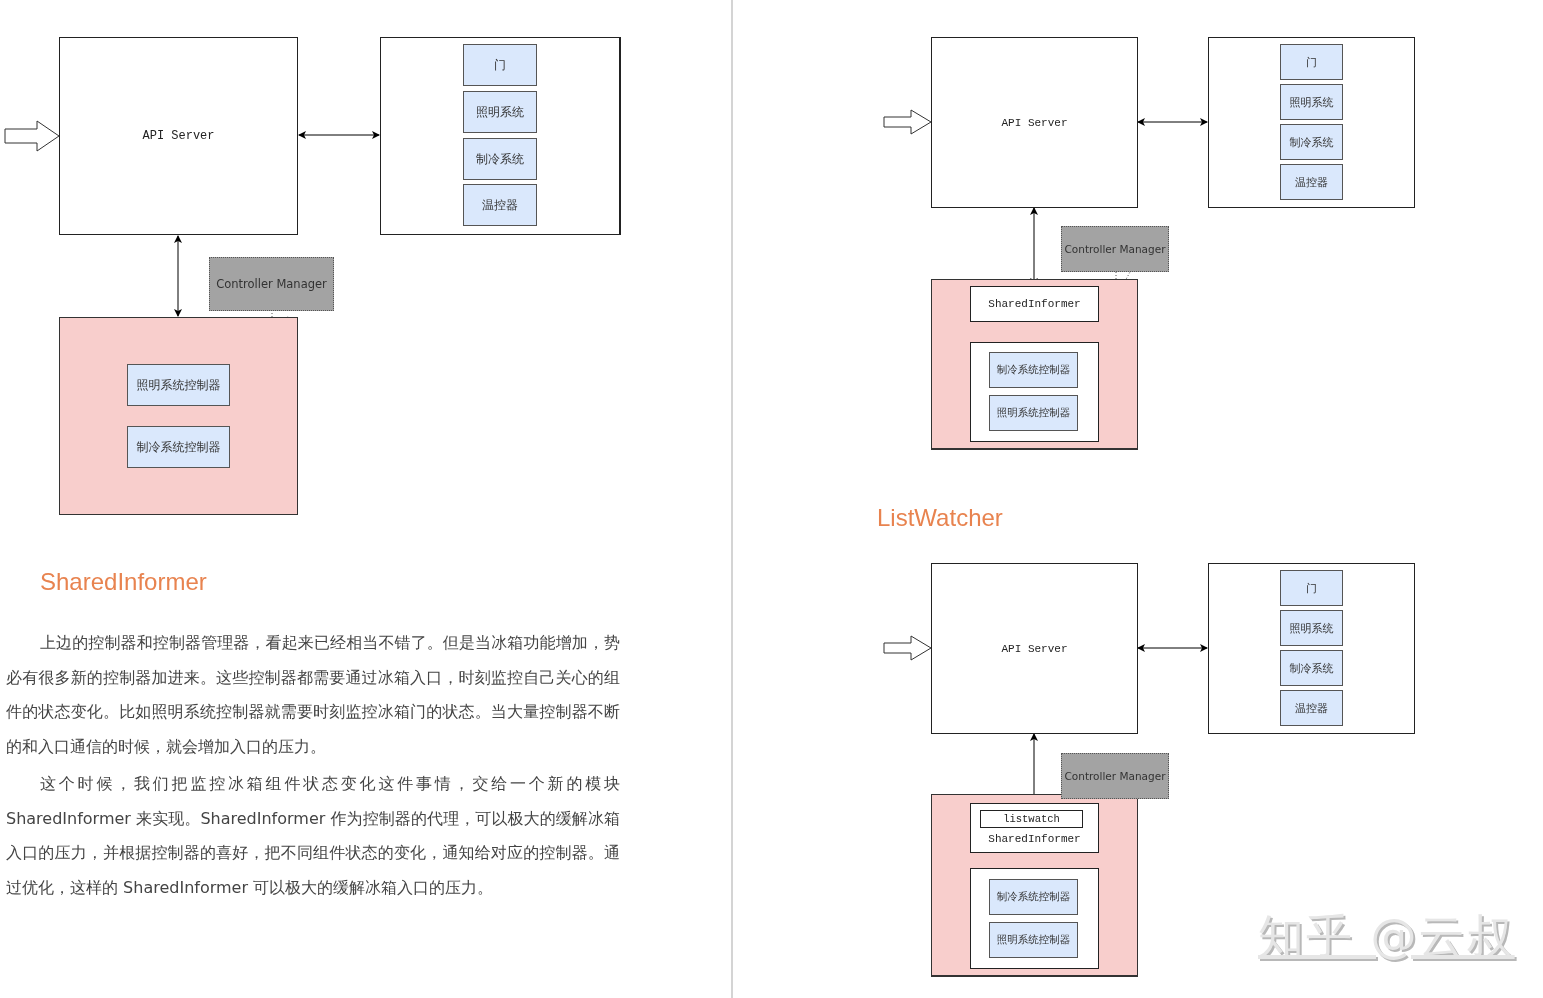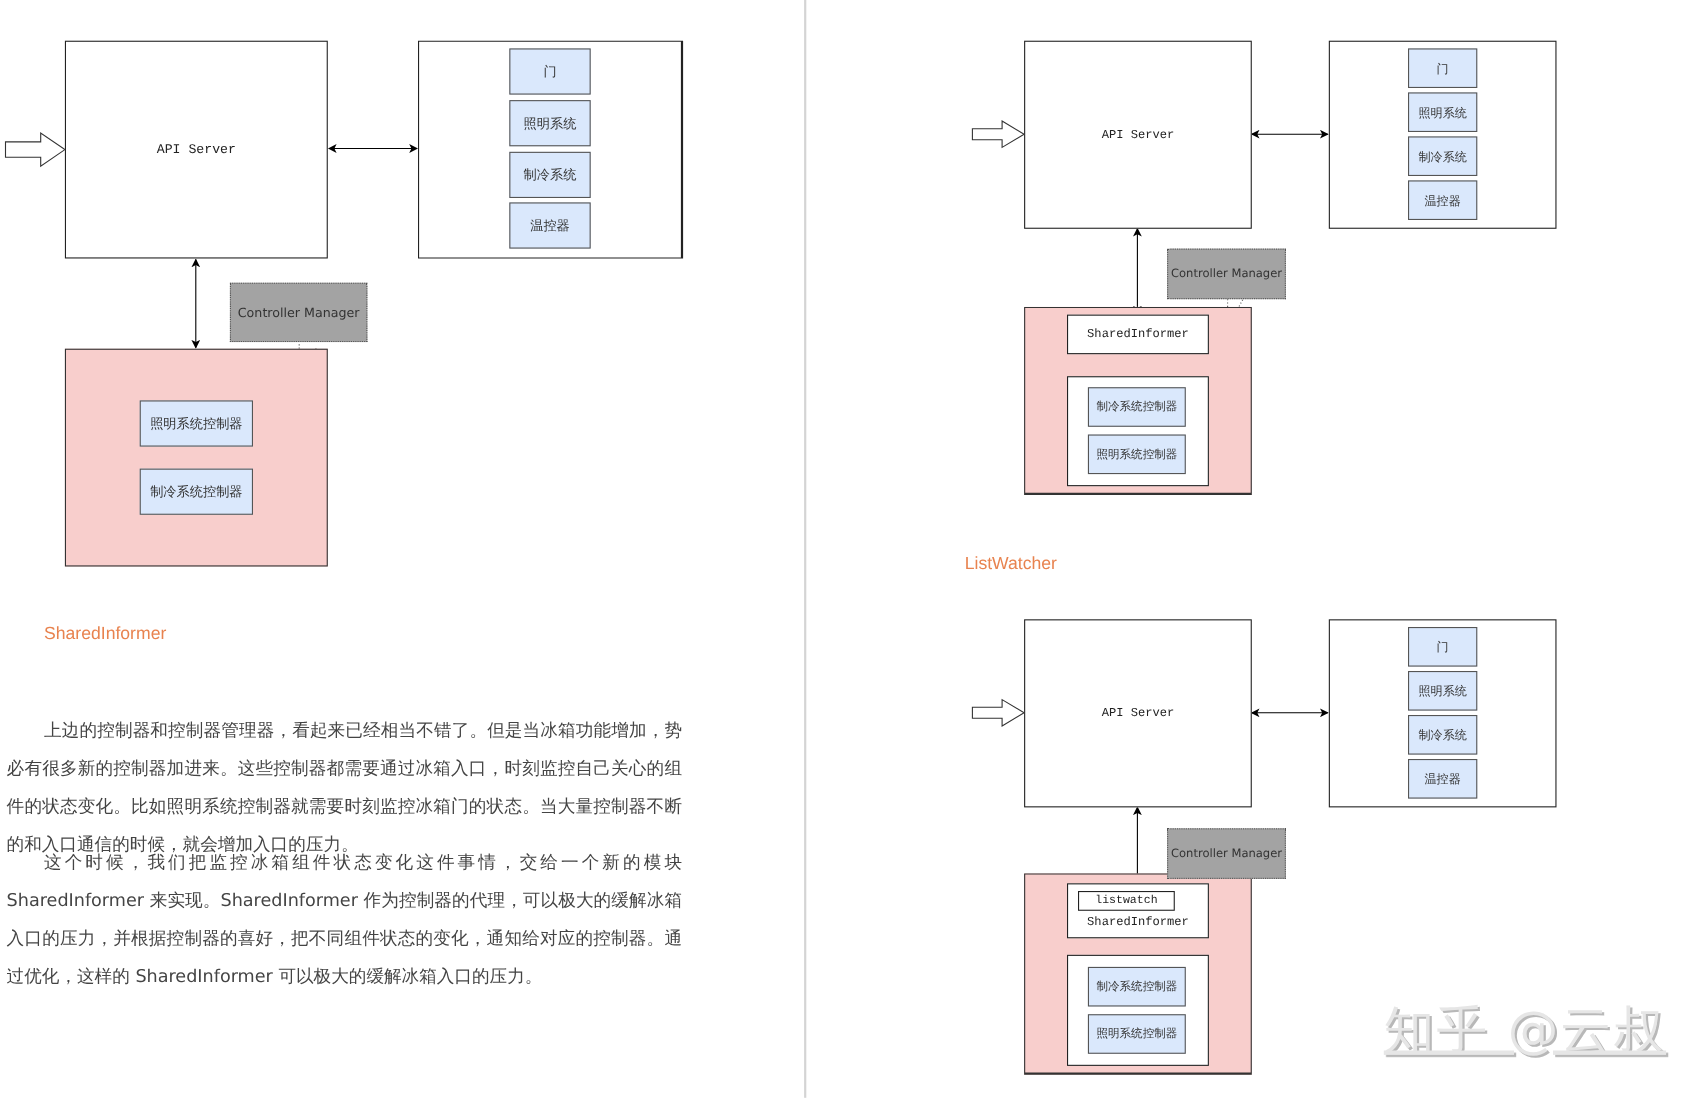--- a/index.html
+++ b/index.html
@@ -6,21 +6,21 @@
   body { width:1543px; height:998px; position:relative; background:#ffffff; overflow:hidden;
          font-family:"DejaVu Sans", "Liberation Sans", sans-serif; color:#333; }
   .abs { position:absolute; box-sizing:border-box; }
   .box { border:1px solid #222; background:#fff; }
   .comp { background:#dae8fc; border:1px solid #555; display:flex; align-items:center; justify-content:center;
           font-size:12px; color:#333; }
   .pink { background:#f8cecc; border:1px solid #333; }
   .label { font-size:12px; color:#222; display:flex; align-items:center; justify-content:center;font-family:Liberation Mono, monospace; }
   .callout { border:1px dotted #555; background:#a3a3a3; font-size:11.5px; color:#333;
              display:flex; align-items:center; justify-content:center; }
-  .heading { color:#e8834f; font-size:16px; font-family:"Liberation Sans", sans-serif; }
+  .heading { color:#e8834f; font-size:24px; font-family:"Liberation Sans", sans-serif; }
   .para { font-size:16px; line-height:34.5px; color:#444; text-align:justify; }
   .divider { left:731px; top:0; width:2px; height:998px; background:#d4d4d4; }
   .watermark { font-size:46px; color:#e6e6e6; text-shadow:2px 2px 0 #b8b8b8; letter-spacing:2px;
                font-family:"DejaVu Sans", sans-serif;text-decoration:underline; }
   svg.overlay { position:absolute; left:0; top:0; }
 </style>
 </head>
 <body>
 
 <div class="abs divider"></div>
@@ -58,21 +58,21 @@
 <div class="abs comp" style="left:463px;top:91px;width:74px;height:42px;">照明系统</div>
 <div class="abs comp" style="left:463px;top:138px;width:74px;height:42px;">制冷系统</div>
 <div class="abs comp" style="left:463px;top:184px;width:74px;height:42px;">温控器</div>
 
 <div class="abs pink" style="left:59px;top:317px;width:239px;height:198px;"></div>
 <div class="abs comp" style="left:127px;top:364px;width:103px;height:42px;">照明系统控制器</div>
 <div class="abs comp" style="left:127px;top:426px;width:103px;height:42px;">制冷系统控制器</div>
 <div class="abs callout" style="left:209px;top:257px;width:125px;height:54px;">Controller Manager</div>
 
 <div class="abs heading" style="left:40px;top:568px;">SharedInformer</div>
-<div class="abs para" style="left:6px;top:647px;width:614px;text-indent:34px;">上边的控制器和控制器管理器，看起来已经相当不错了。但是当冰箱功能增加，势必有很多新的控制器加进来。这些控制器都需要通过冰箱入口，时刻监控自己关心的组件的状态变化。比如照明系统控制器就需要时刻监控冰箱门的状态。当大量控制器不断的和入口通信的时候，就会增加入口的压力。</div>
+<div class="abs para" style="left:6px;top:626px;width:614px;text-indent:34px;">上边的控制器和控制器管理器，看起来已经相当不错了。但是当冰箱功能增加，势必有很多新的控制器加进来。这些控制器都需要通过冰箱入口，时刻监控自己关心的组件的状态变化。比如照明系统控制器就需要时刻监控冰箱门的状态。当大量控制器不断的和入口通信的时候，就会增加入口的压力。</div>
 <div class="abs para" style="left:6px;top:767px;width:614px;text-indent:34px;">这个时候，我们把监控冰箱组件状态变化这件事情，交给一个新的模块 SharedInformer 来实现。SharedInformer 作为控制器的代理，可以极大的缓解冰箱入口的压力，并根据控制器的喜好，把不同组件状态的变化，通知给对应的控制器。通过优化，这样的 SharedInformer 可以极大的缓解冰箱入口的压力。</div>
 
 <div class="abs box label" style="left:931px;top:37px;width:207px;height:171px;font-size:11px;">
   <span>API Server</span>
 </div>
 <div class="abs box" style="left:1208px;top:37px;width:207px;height:171px;"></div>
 <div class="abs comp" style="left:1280px;top:44px;width:63px;height:36px;font-size:11px;">门</div>
 <div class="abs comp" style="left:1280px;top:84px;width:63px;height:36px;font-size:11px;">照明系统</div>
 <div class="abs comp" style="left:1280px;top:124px;width:63px;height:36px;font-size:11px;">制冷系统</div>
 <div class="abs comp" style="left:1280px;top:164px;width:63px;height:36px;font-size:11px;">温控器</div>
@@ -92,21 +92,21 @@
   <span>API Server</span>
 </div>
 <div class="abs box" style="left:1208px;top:563px;width:207px;height:171px;"></div>
 <div class="abs comp" style="left:1280px;top:570px;width:63px;height:36px;font-size:11px;">门</div>
 <div class="abs comp" style="left:1280px;top:610px;width:63px;height:36px;font-size:11px;">照明系统</div>
 <div class="abs comp" style="left:1280px;top:650px;width:63px;height:36px;font-size:11px;">制冷系统</div>
 <div class="abs comp" style="left:1280px;top:690px;width:63px;height:36px;font-size:11px;">温控器</div>
 
 <div class="abs pink" style="left:931px;top:794px;width:207px;height:183px;border-bottom-width:2px;"></div>
 <div class="abs box" style="left:970px;top:803px;width:129px;height:50px;"></div>
-<div class="abs box label" style="left:980px;top:810px;width:88px;height:18px;font-size:10.5px;">
+<div class="abs box label" style="left:980px;top:810px;width:103px;height:18px;font-size:10.5px;">
   <span>listwatch</span>
 </div>
 <div class="abs label" style="left:970px;top:830px;width:129px;height:18px;font-size:11px;">SharedInformer</div>
 <div class="abs box" style="left:970px;top:868px;width:129px;height:101px;"></div>
 <div class="abs comp" style="left:989px;top:879px;width:89px;height:36px;font-size:10.5px;">制冷系统控制器</div>
 <div class="abs comp" style="left:989px;top:922px;width:89px;height:36px;font-size:10.5px;">照明系统控制器</div>
 <div class="abs callout" style="left:1061px;top:753px;width:108px;height:46px;font-size:10.5px;">Controller Manager</div>
 
 <div class="abs watermark" style="left:1258px;top:906px;">知乎 @云叔</div>
 

